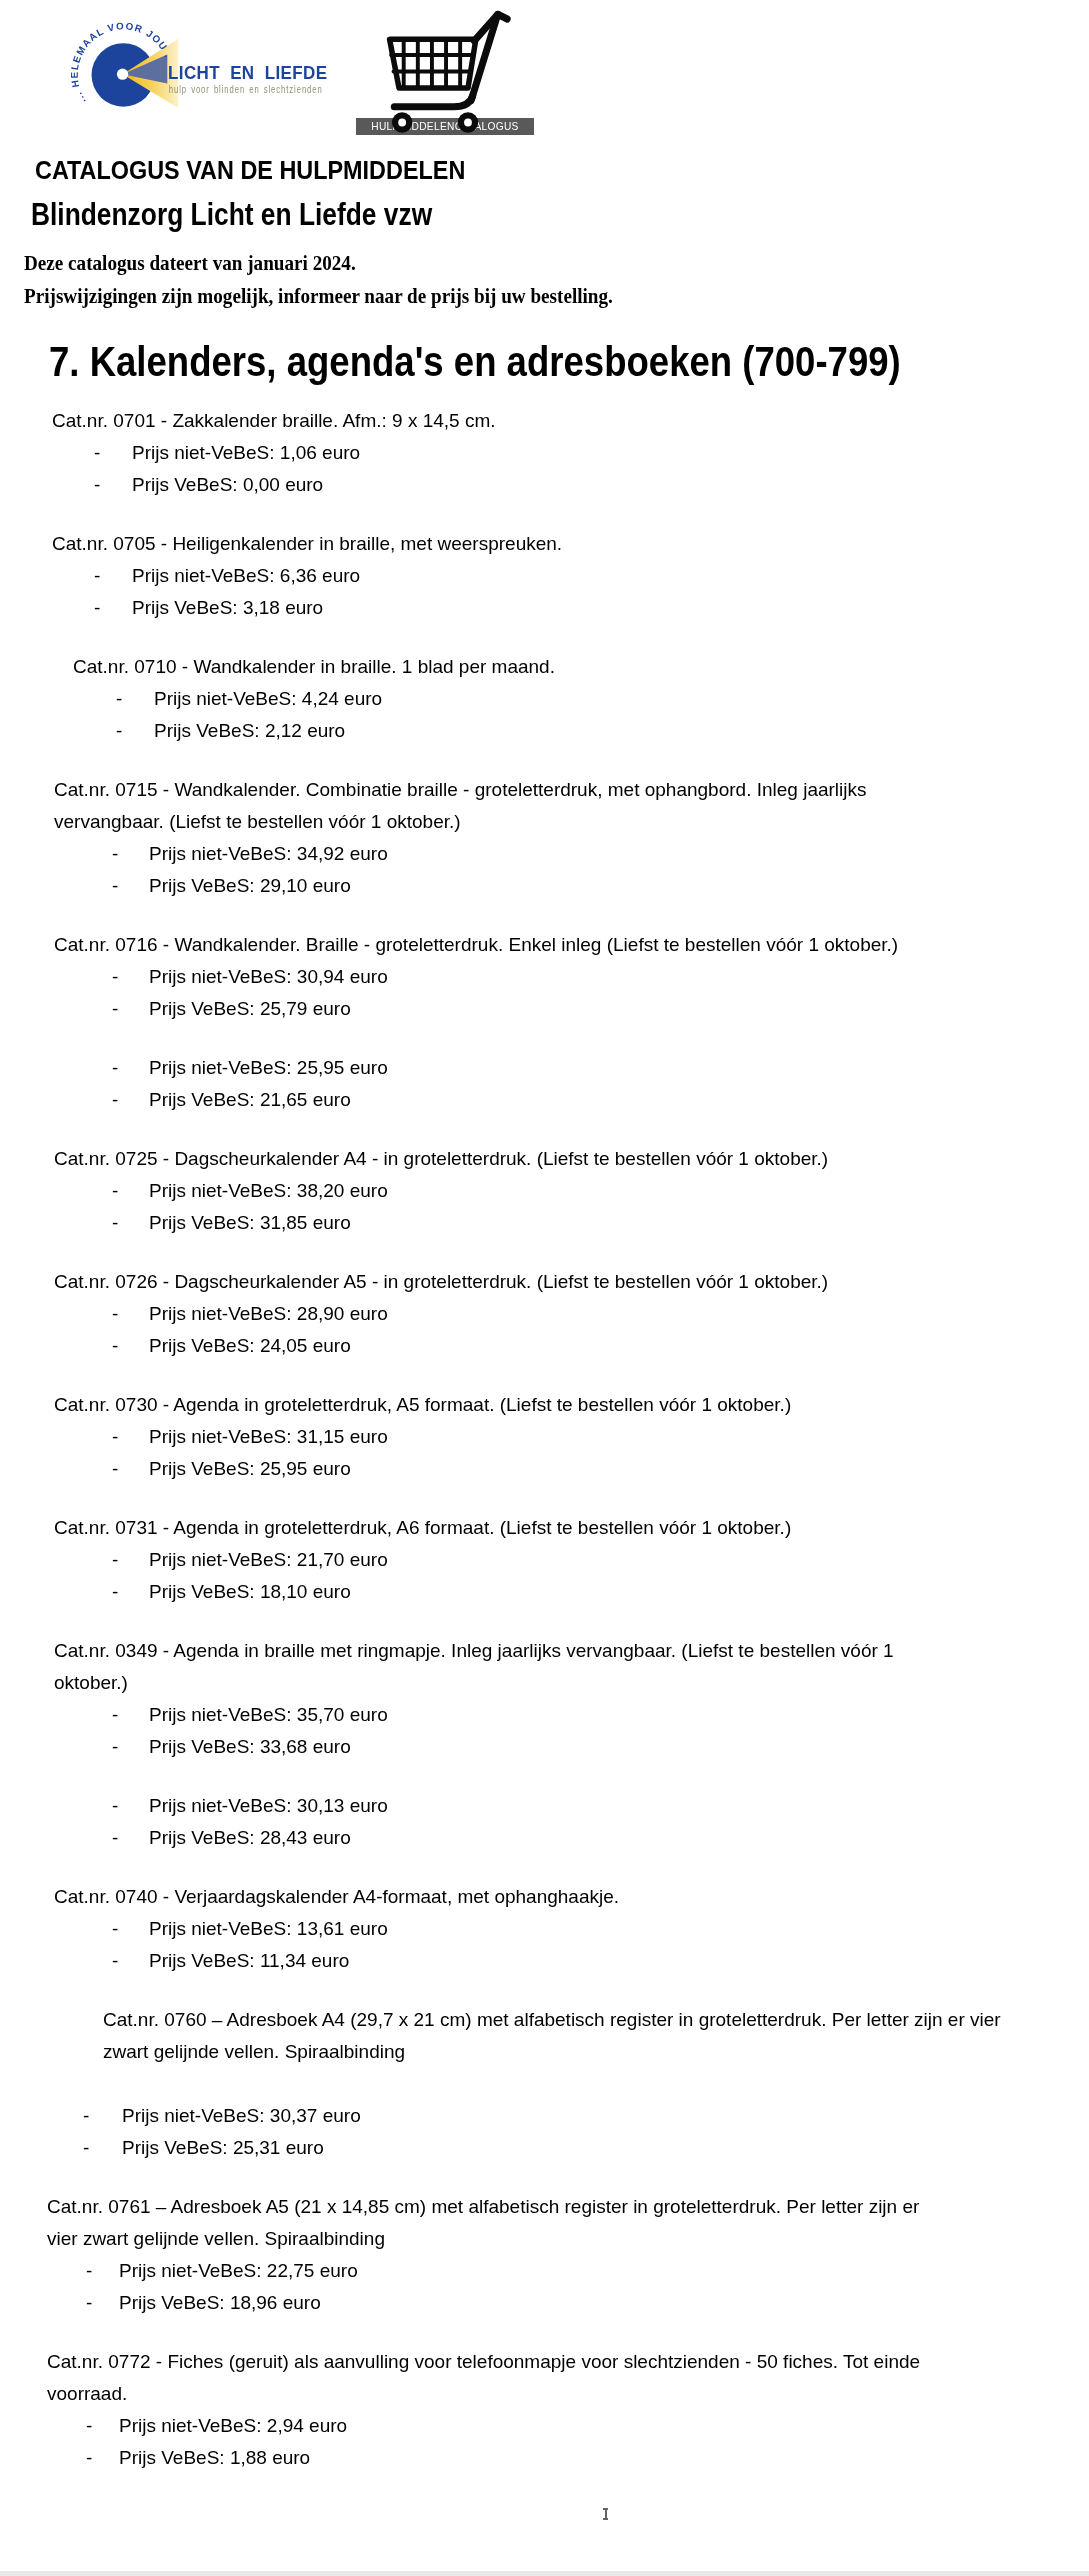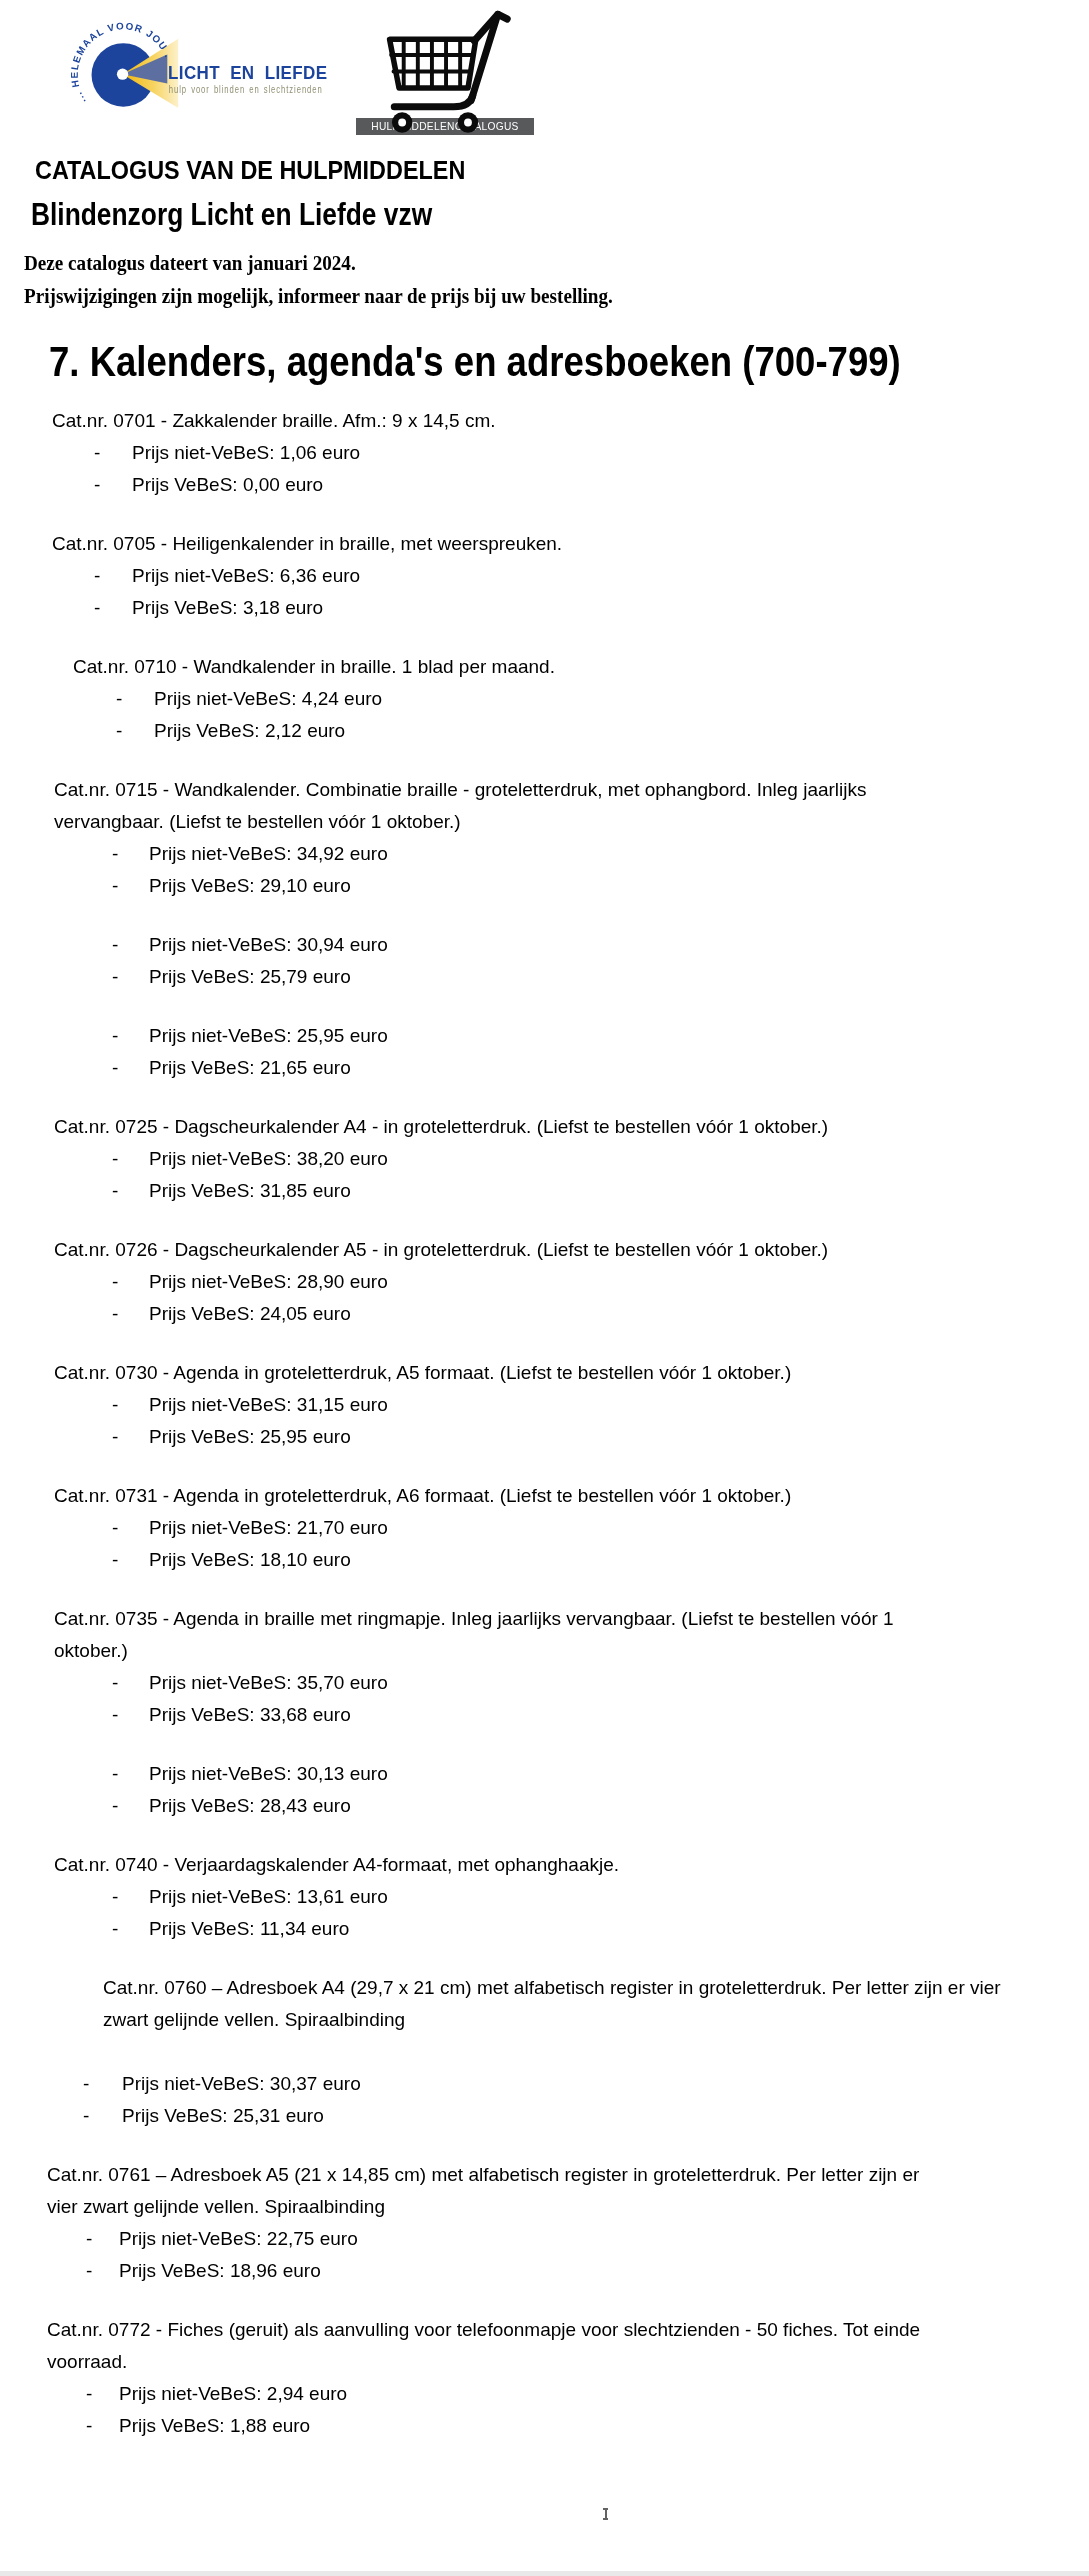--- a/index.html
+++ b/index.html
@@ -193,20 +193,21 @@
             <span class="dash">-</span>
             <span class="price-text">Prijs niet-VeBeS: 34,92 euro</span>
           </div>
           <div class="price-row">
             <span class="dash">-</span>
             <span class="price-text">Prijs VeBeS: 29,10 euro</span>
           </div>
         </div>
       </section>
       <section class="item ind-c">
+        <p class="desc">Cat.nr. 0716 - Wandkalender. Braille - groteletterdruk. Enkel inleg (Liefst te bestellen vóór 1 oktober.)</p>
         <div class="prices">
           <div class="price-row">
             <span class="dash">-</span>
             <span class="price-text">Prijs niet-VeBeS: 30,94 euro</span>
           </div>
           <div class="price-row">
             <span class="dash">-</span>
             <span class="price-text">Prijs VeBeS: 25,79 euro</span>
           </div>
         </div>
@@ -269,21 +270,21 @@
             <span class="dash">-</span>
             <span class="price-text">Prijs niet-VeBeS: 21,70 euro</span>
           </div>
           <div class="price-row">
             <span class="dash">-</span>
             <span class="price-text">Prijs VeBeS: 18,10 euro</span>
           </div>
         </div>
       </section>
       <section class="item ind-c">
-        <p class="desc">Cat.nr. 0735 - Agenda in braille met ringmapje. Inleg jaarlijks vervangbaar. (Liefst te bestellen vóór 1
+        <p class="desc">Cat.nr. 0349 - Agenda in braille met ringmapje. Inleg jaarlijks vervangbaar. (Liefst te bestellen vóór 1
 oktober.)</p>
         <div class="prices">
           <div class="price-row">
             <span class="dash">-</span>
             <span class="price-text">Prijs niet-VeBeS: 35,70 euro</span>
           </div>
           <div class="price-row">
             <span class="dash">-</span>
             <span class="price-text">Prijs VeBeS: 33,68 euro</span>
           </div>

